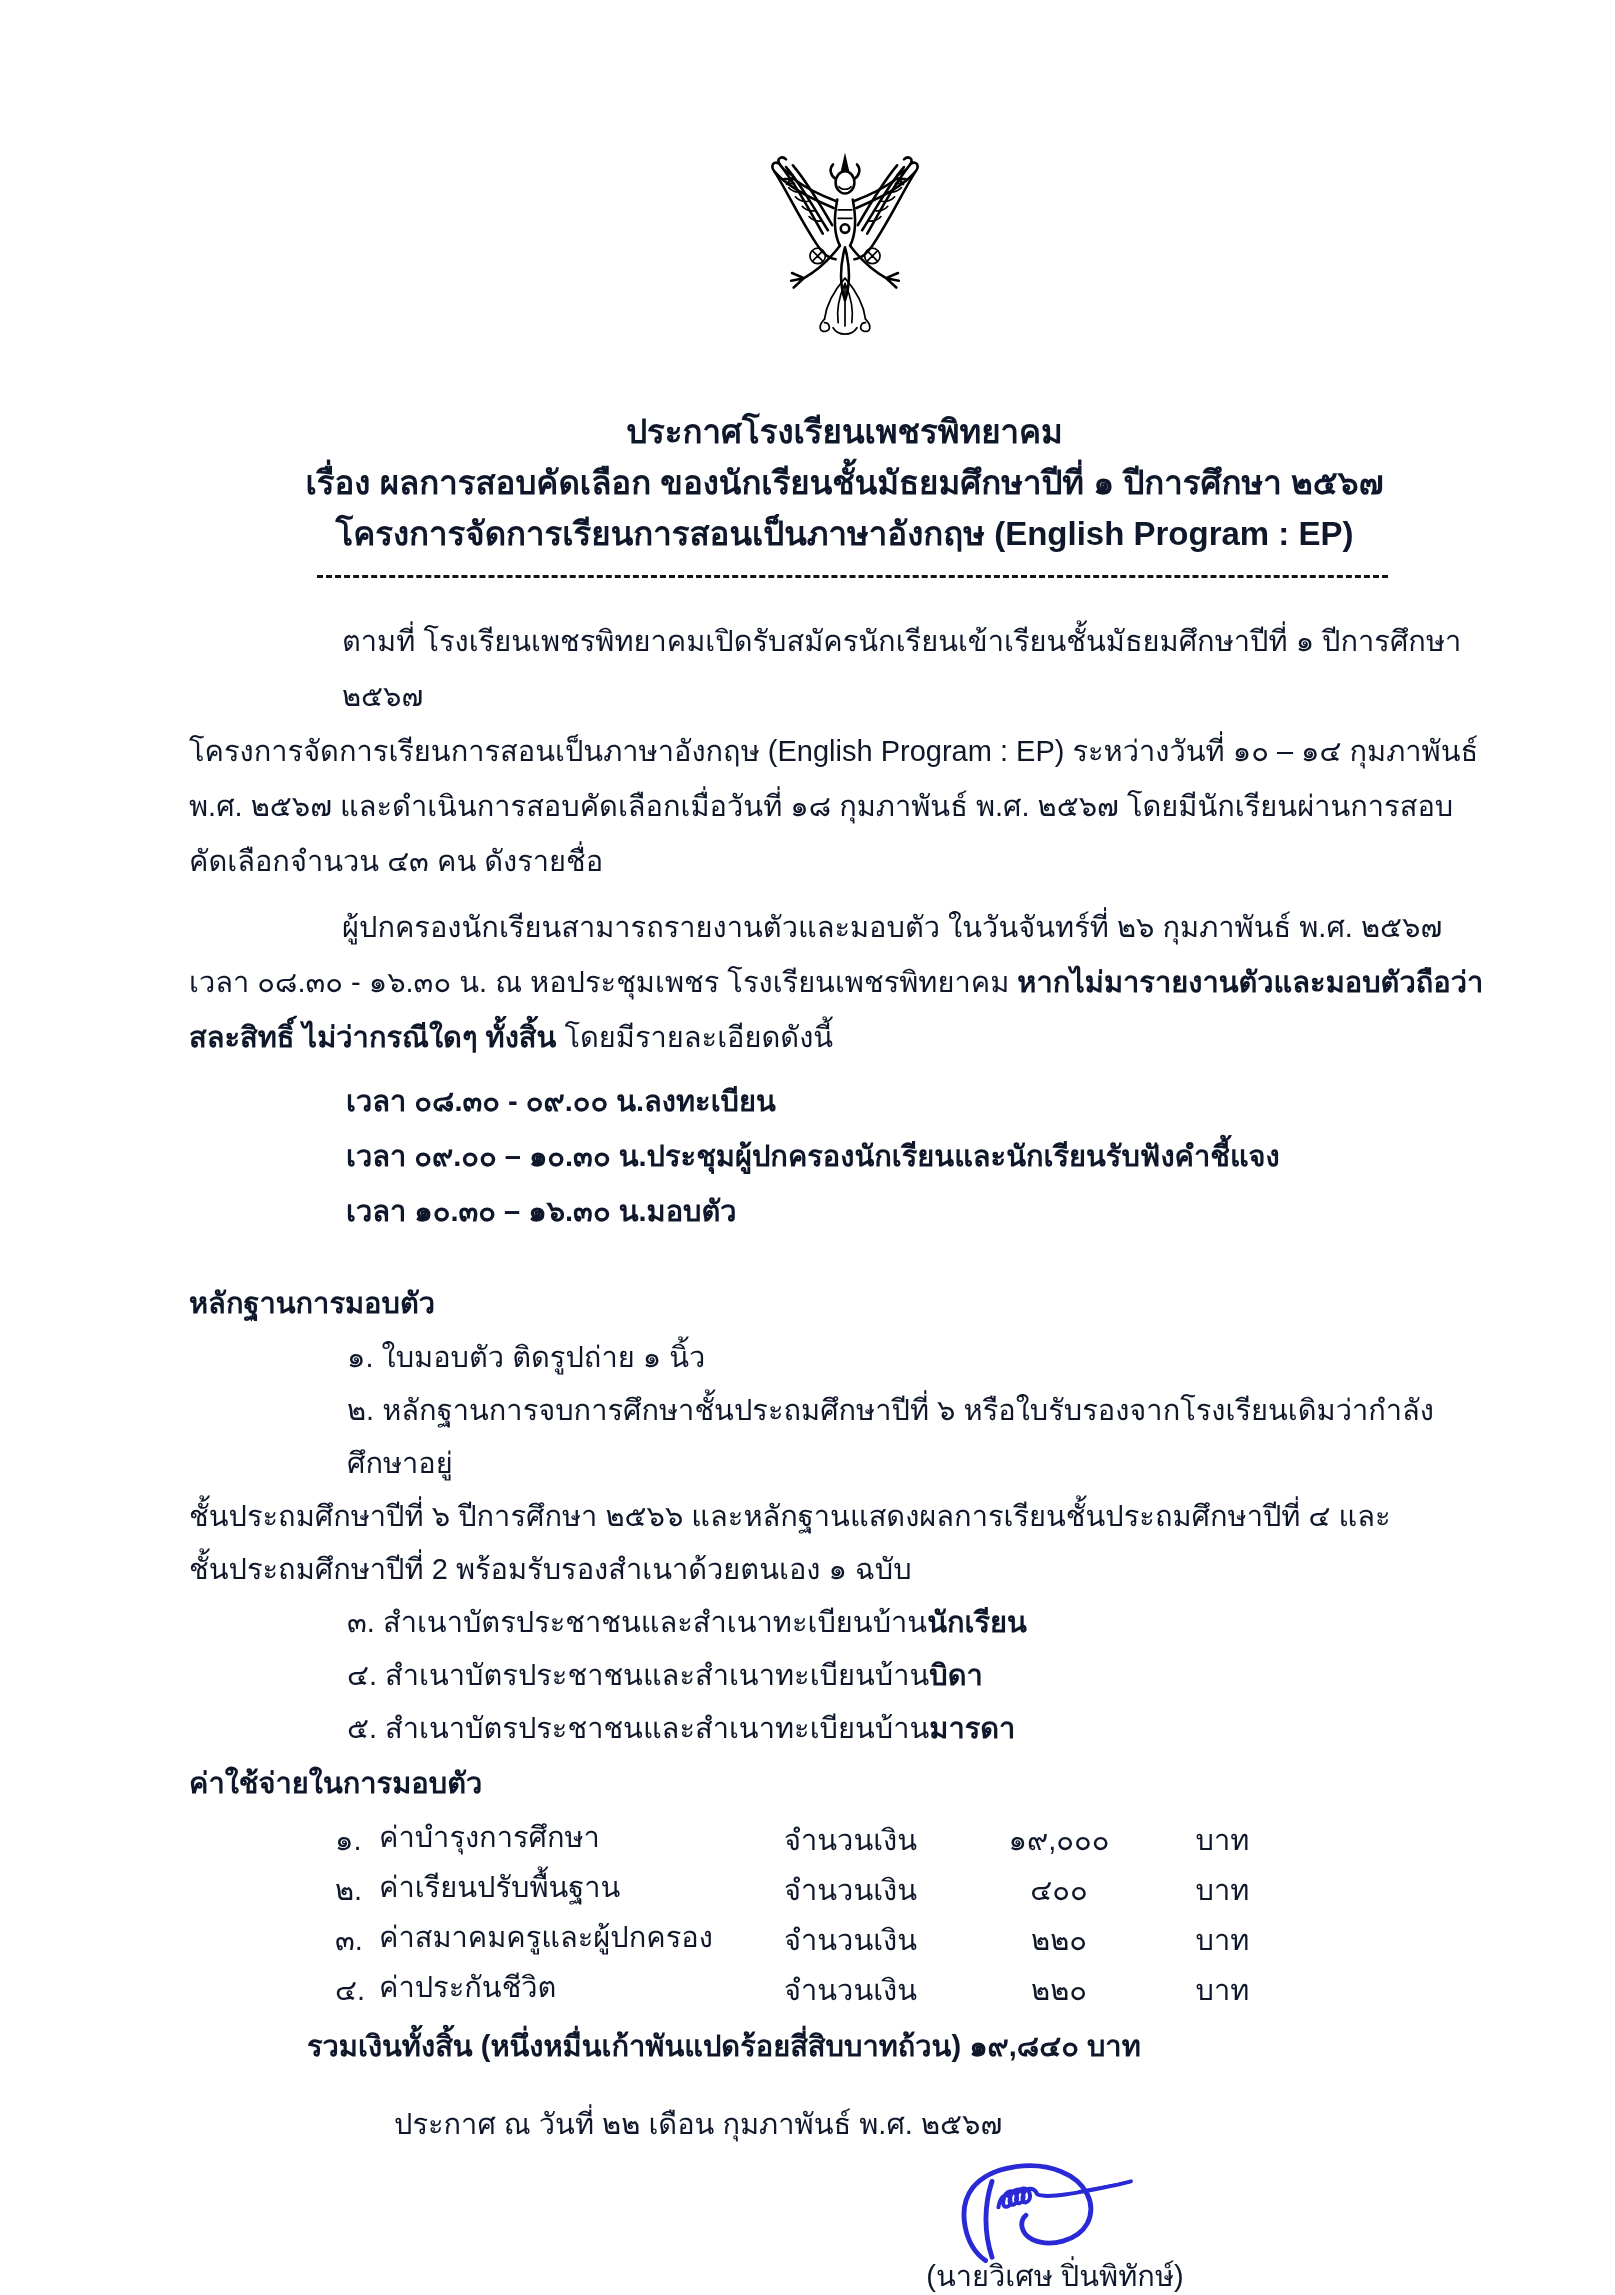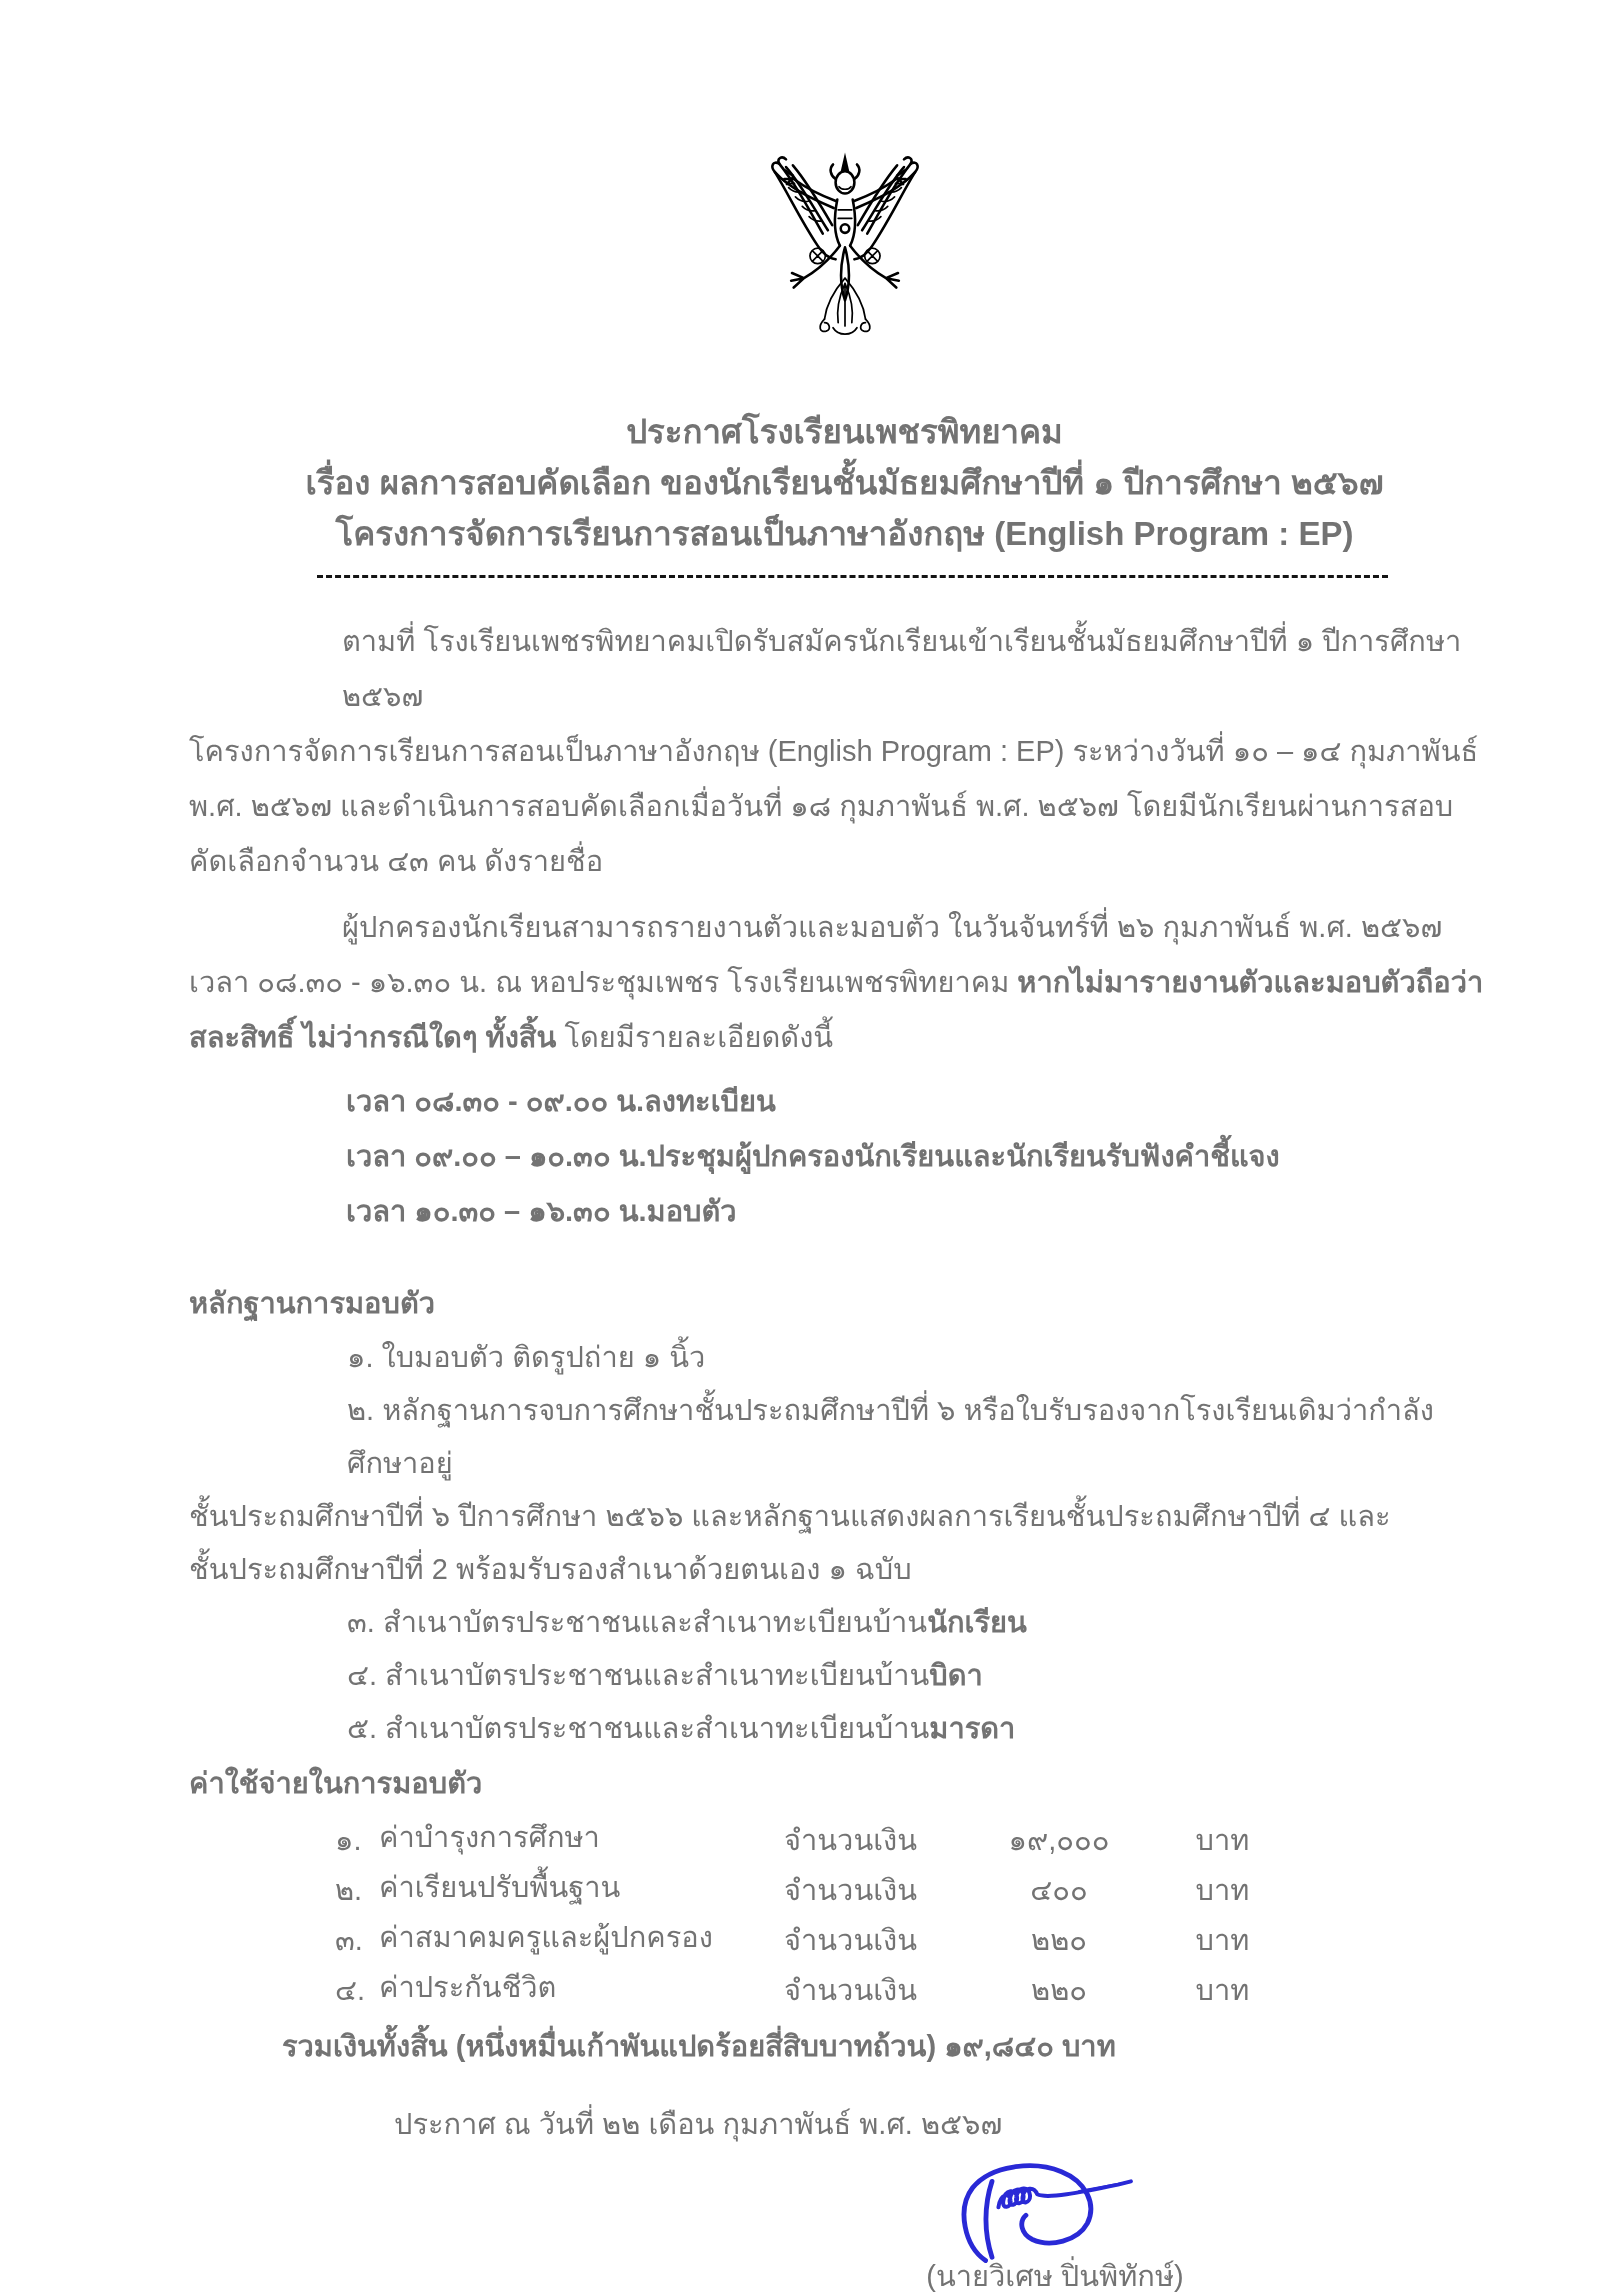--- a/index.html
+++ b/index.html
@@ -2,21 +2,21 @@
 <html lang="th" style="font-size:14px"><head>
 <meta charset="utf-8">
 <style>
   html,body{margin:0;padding:0;background:#ffffff;}
   .page{
     position:relative;
     width:1615px;height:2295px;
     box-sizing:border-box;
     padding:147px 115px 0 189px;
     background:#ffffff;
-    color:#737373;
+    color:#0f172a;
     font-family:"Liberation Sans","DejaVu Sans",sans-serif;
     font-size:29px;
     line-height:55px;
     overflow:hidden;
   }
   .emblem-wrap{width:100%;text-align:center;margin-bottom:30px;}
   .emblem-wrap svg{display:inline-block;}
   .doc-header{text-align:center;font-weight:bold;font-size:33px;line-height:51px;}
   .divider{border-top:3.6px dashed #141414;width:1071px;margin:16px 0 0 128px;height:0;}
   .body-block{margin-top:36px;}
@@ -30,21 +30,21 @@
   .section-heading{font-weight:bold;margin-top:37px;}
   .evidence{line-height:53px;}
   .fees-heading{font-weight:bold;margin-top:1.8px;}
   .fee-table{margin-top:3.6px;}
   .fee-row{display:flex;margin-left:146px;line-height:50px;}
   .fee-no{width:44px;}
   .fee-label{width:405px;font-family:Liberation Mono, monospace;}
   .fee-amtlabel{width:142px;}
   .fee-amount{width:266px;text-align:center;}
   .fee-unit{margin-left:3.6px;}
-  .total-line{margin-left:93px;font-weight:bold;margin-top:3.6px;}
+  .total-line{margin-left:118px;font-weight:bold;margin-top:3.6px;}
   .date-line{margin-left:205px;margin-top:23px;}
   .sign-block{width:444px;margin-left:644px;margin-top:10.7px;text-align:center;}
   .sign-block svg{display:block;margin:0 auto -14px auto;}
   .sign-name{line-height:46px;}
 </style>
 </head>
 <body>
 
 <div class="page">
 

